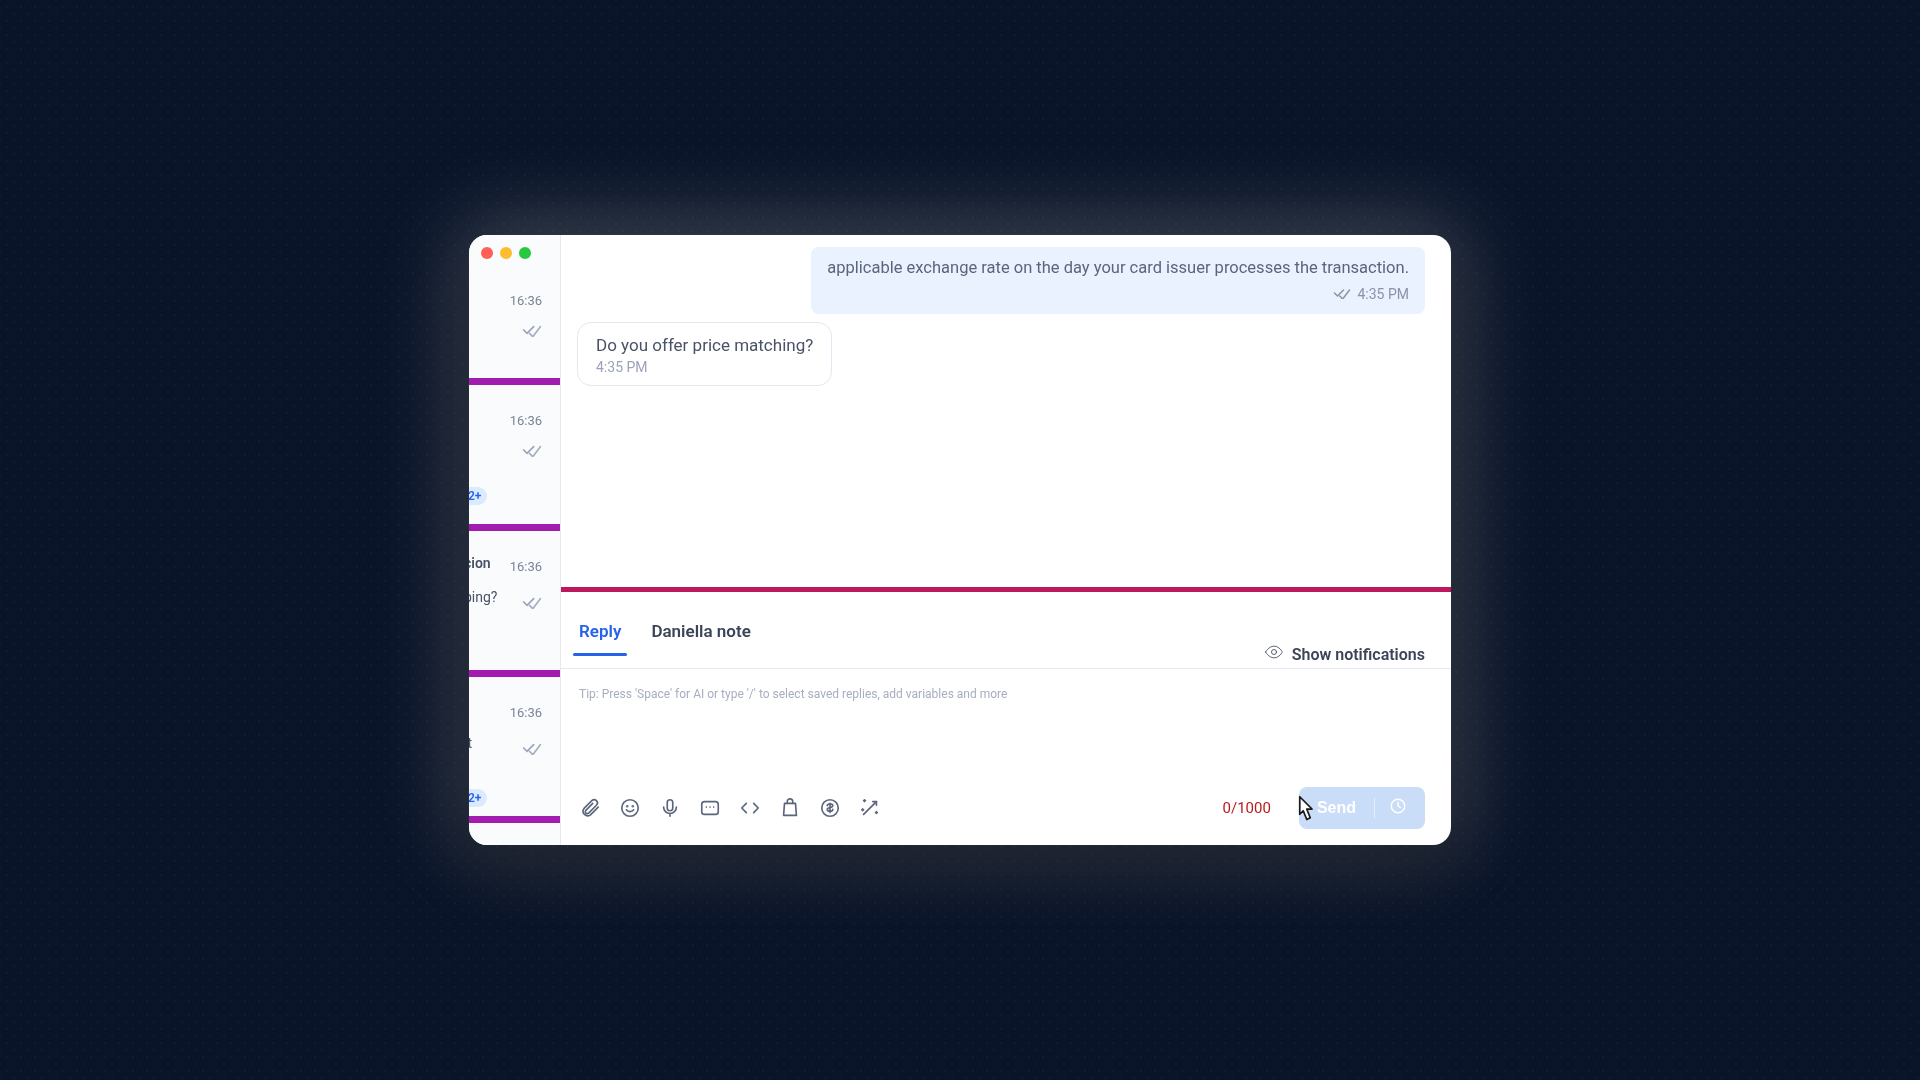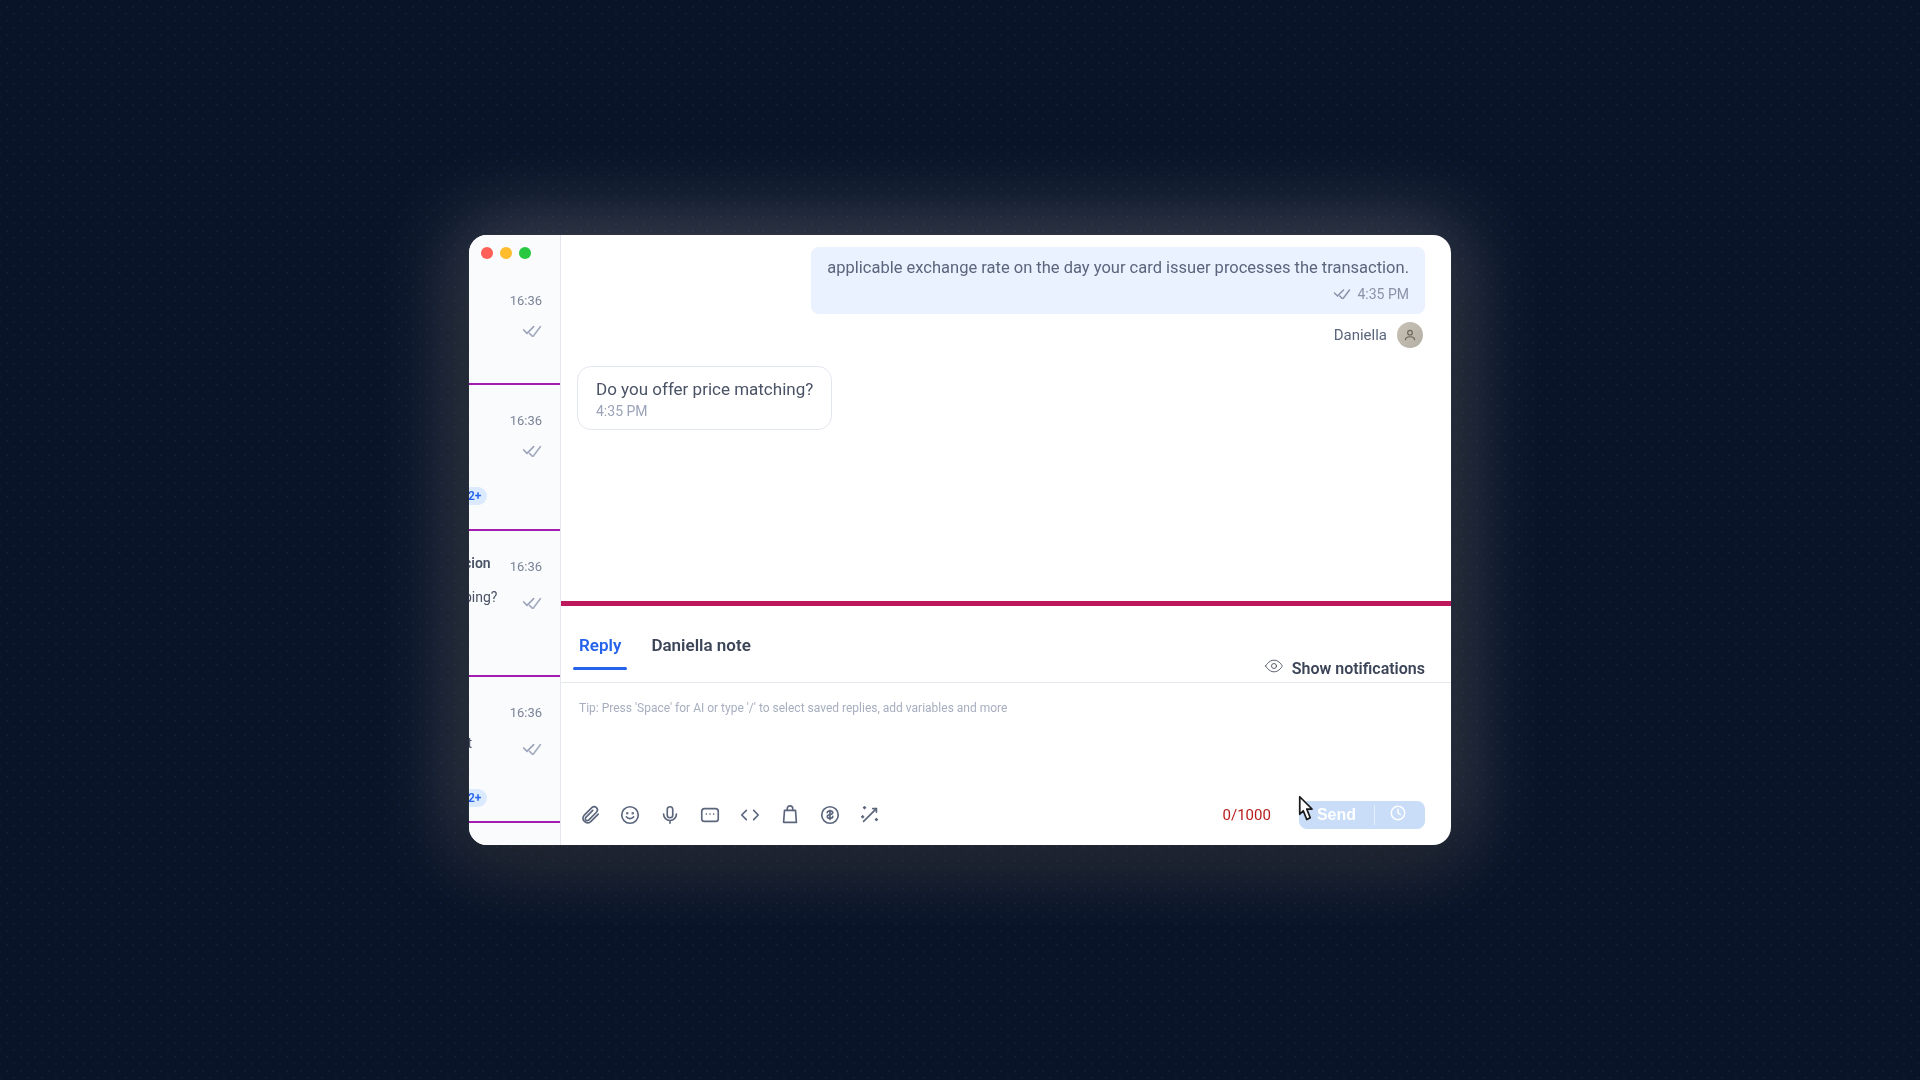--- a/index.html
+++ b/index.html
@@ -59,21 +59,21 @@
     position: relative;
   }
   .sidebar-inner {
     position: absolute;
     top: 30px; bottom: 0; right: 0;
     width: 92px;
     overflow: hidden;
   }
   .side-item {
     height: 146px;
-    border-bottom: 2px solid #a21caf;
+    border-bottom: 7px solid #a21caf;
     position: relative;
   }
   .side-item:first-child { height: 120px; }
   .side-time {
     position: absolute;
     top: 28px; right: 18px;
     font-size: 13px; color: #7b8499;
   }
   .side-check {
     position: absolute;
@@ -222,21 +222,21 @@
   .counter {
     margin-left:auto;
     font-size:15px; color:#b91c1c;
     margin-right: 14px;
   }
   .send-btn {
     background:#c9ddf8;
     color:#fff;
     border:none;
     border-radius:8px;
-    padding: 3px 18px;
+    padding: 10px 18px;
     font-size:16px; font-weight:600;
     display:flex; align-items:center; gap:10px;
     cursor:pointer;
     position: relative;
   }
   .send-btn .divider { width:1px; height:20px; background:rgba(255,255,255,0.5); margin:0 4px 0 8px; }
   .send-btn svg { width:18px; height:18px; stroke:#fff; fill:none; stroke-width:2; }
 
   .cursor-overlay {
     position:absolute;
@@ -318,29 +318,20 @@
               <svg viewBox="0 0 24 16" fill="none" stroke="currentColor" stroke-width="2" stroke-linecap="round">
                   <path d="M2 8l4 4L14 4"></path>
                   <path d="M9 12l4 4L22 4"></path>
                 </svg>
             </span>
             <span>4:35 PM</span>
           </div>
         </div>
       </div>
 
-      <div class="agent-name-row">
-        <span>Daniella</span>
-        <span class="avatar">
-          <svg viewBox="0 0 24 24" width="14" height="14" fill="none" stroke="#6b6558" stroke-width="2">
-              <circle cx="12" cy="8" r="4"></circle>
-              <path d="M4 21c0-4 4-6 8-6s8 2 8 6"></path>
-            </svg>
-        </span>
-      </div>
 
       <div>
         <div class="cust-bubble">
           <div class="cust-text">Do you offer price matching?</div>
           <div class="cust-time">4:35 PM</div>
         </div>
       </div>
 
     </div>
 

